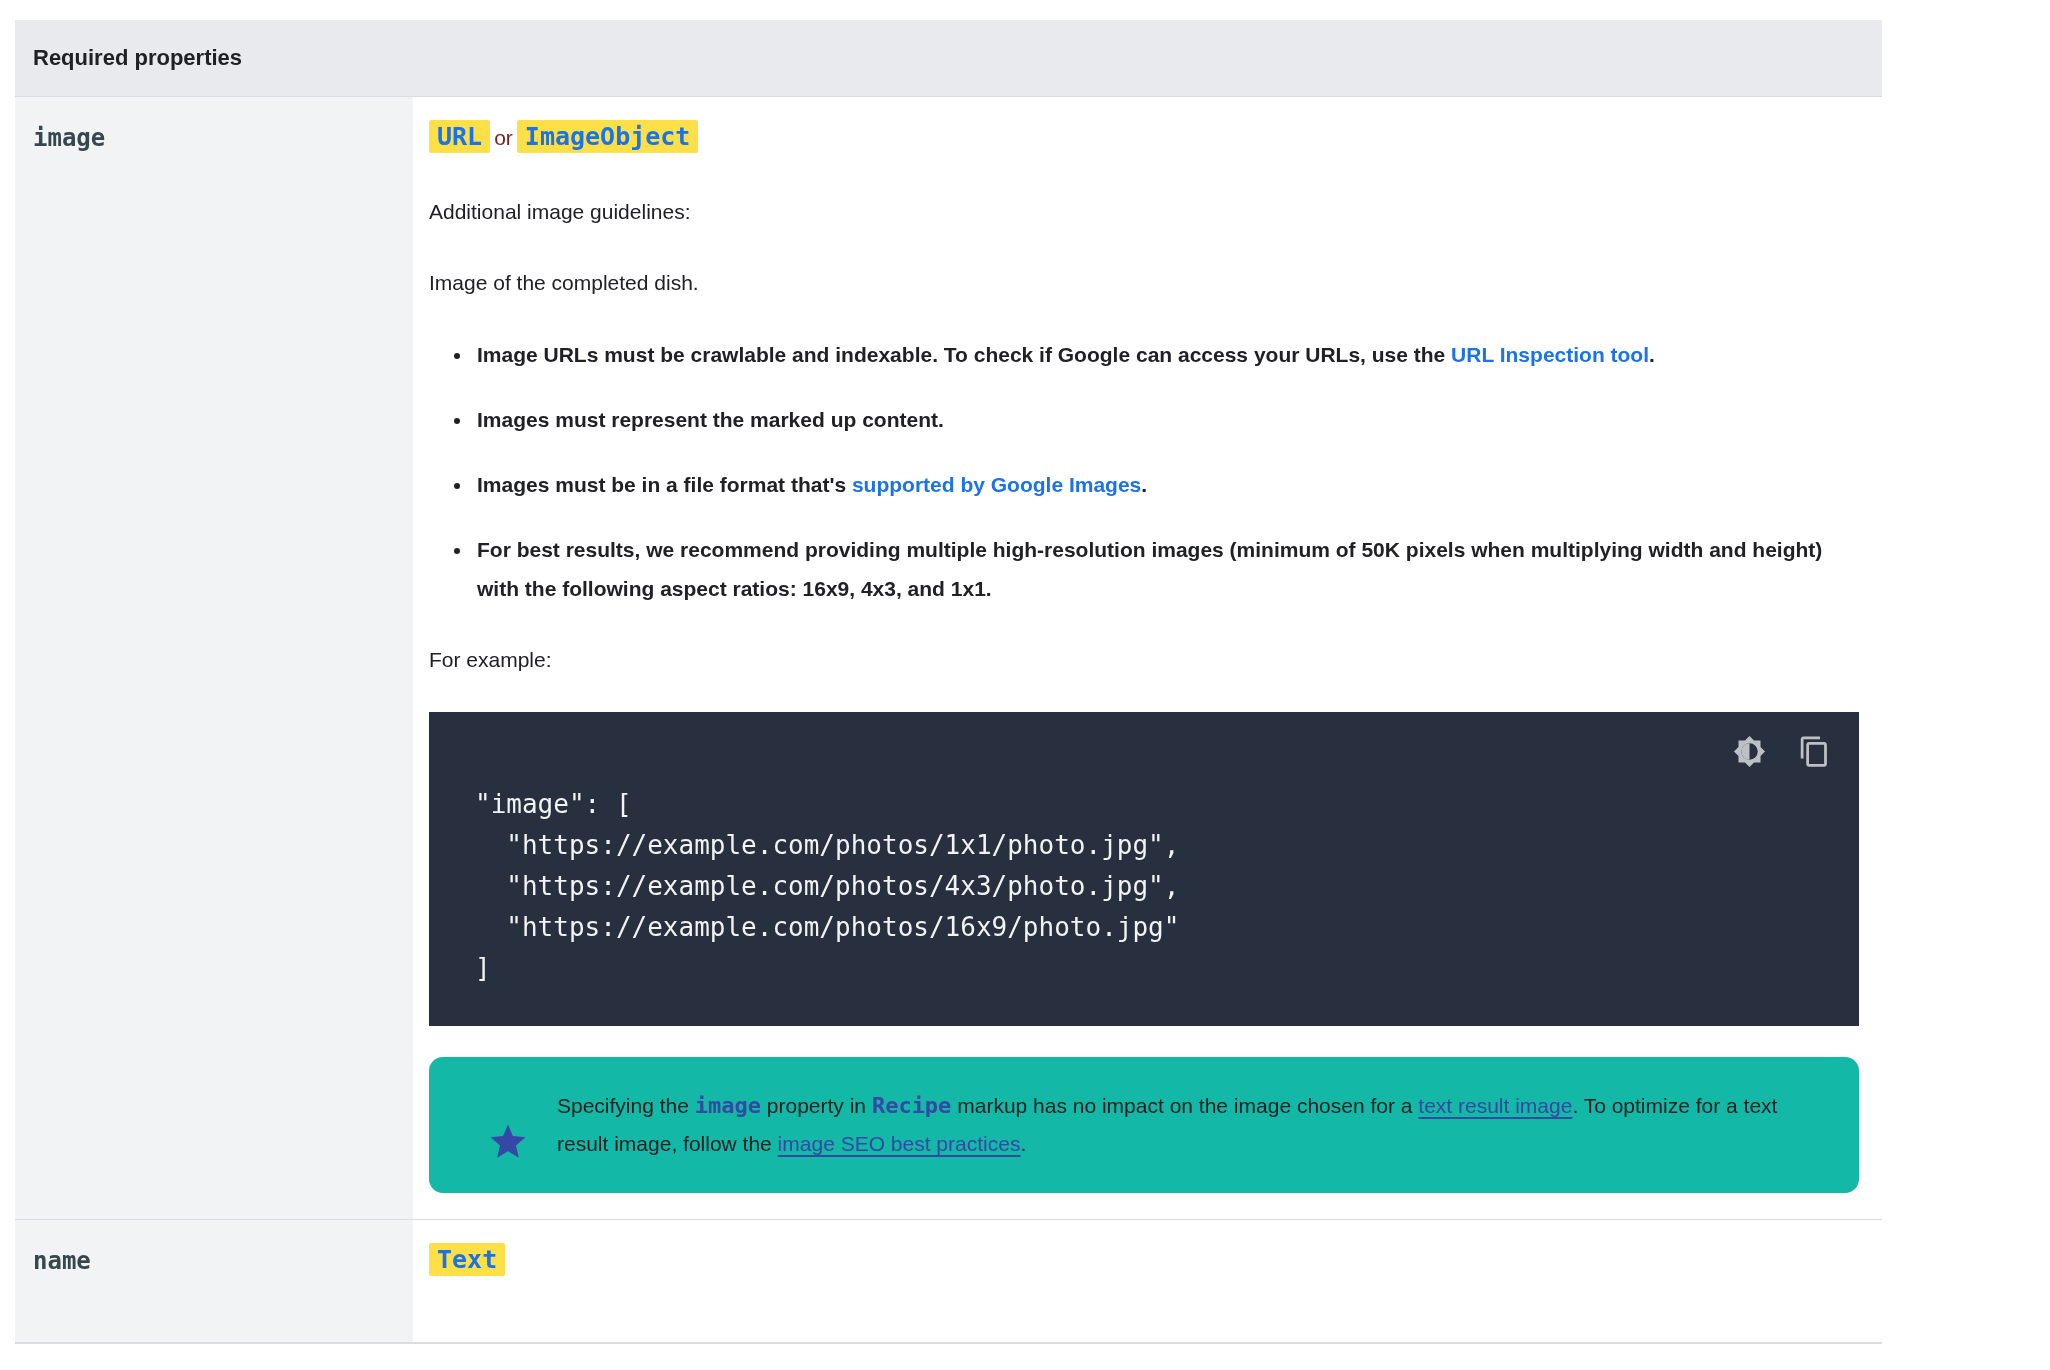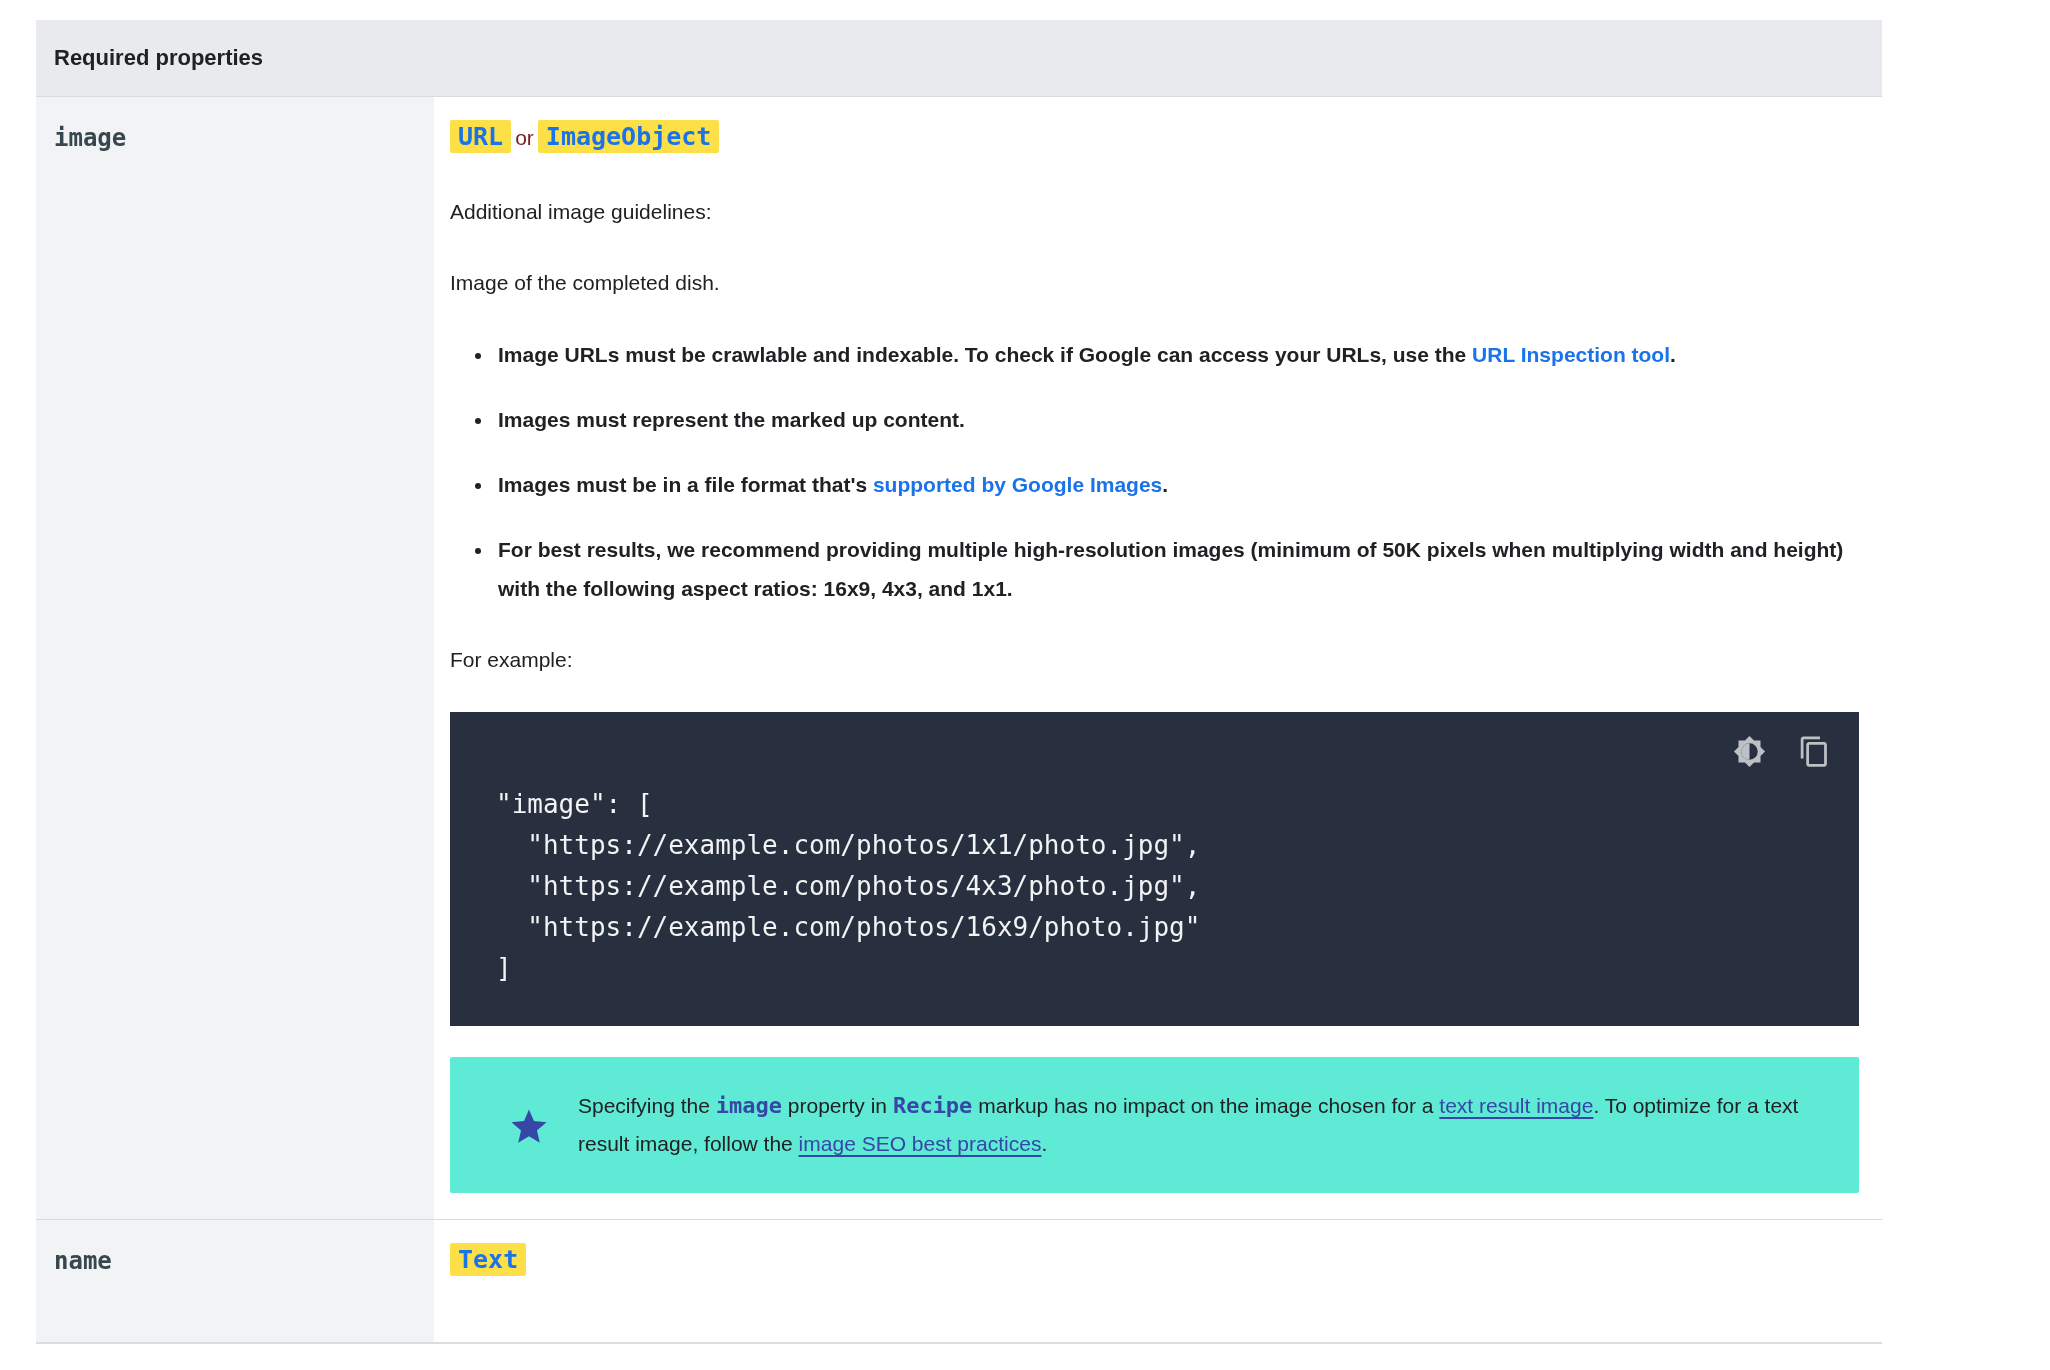--- a/index.html
+++ b/index.html
@@ -1,19 +1,19 @@
 <!DOCTYPE html>
 <html><head>
 <meta charset="utf-8">
 <style>
   html,body{margin:0;padding:0;background:#ffffff;}
   .page{
     width:1905px;height:1370px;overflow:hidden;background:#ffffff;
     font-family:"Liberation Sans", sans-serif;color:#202124;
-    position:relative;box-sizing:border-box;padding:20px 23px 0 36px;
+    position:relative;box-sizing:border-box;padding:20px 23px 0 15px;
   }
   .prop-table{width:100%;border-bottom:2px solid #dadce0;}
   .table-header{
     background:#e8eaed;border-bottom:1px solid #dadce0;
     padding:25px 18px;font-size:22px;font-weight:bold;color:#202124;
   }
   .row{display:flex;align-items:stretch;}
   .row + .row{border-top:1px solid #dadce0;}
   .cell-left{
     width:398px;flex:0 0 398px;background:#f1f3f4;
@@ -48,22 +48,22 @@
     padding:72px 46px 37px 46px;box-sizing:border-box;width:1567px;max-width:100%;
   }
   .code-block pre{
     margin:0;font-family:"DejaVu Sans Mono", monospace;
     font-size:26px;line-height:41px;color:#f1f3f4;white-space:pre;
   }
   .code-actions{position:absolute;top:23px;right:28px;display:flex;gap:32px;}
   .code-icon{width:33px;height:33px;display:inline-block;cursor:pointer;}
   .code-icon svg{width:33px;height:33px;display:block;}
   .note-box{
-    background:#5eead4;width:1567px;max-width:100%;box-sizing:border-box;
-    padding:30px 40px 30px 42px;display:flex;align-items:center;border-radius:2px;
+    background:#14b8a6;width:1567px;max-width:100%;box-sizing:border-box;
+    padding:30px 40px 30px 42px;display:flex;align-items:flex-end;border-radius:14px;
   }
   .note-star{flex:0 0 auto;margin:4px 28px 0 16px;width:42px;height:42px;}
   .note-star svg{width:42px;height:42px;display:block;}
   .note-text{
     margin:0 !important;font-size:21px;line-height:40px;color:#3647a6;
   }
   .note-text .note-code{
     font-family:"DejaVu Sans Mono", monospace;font-weight:bold;font-size:22px;color:#3647a6;
   }
   .note-text a{color:#3647a6;text-decoration:underline;text-underline-offset:4px;}

